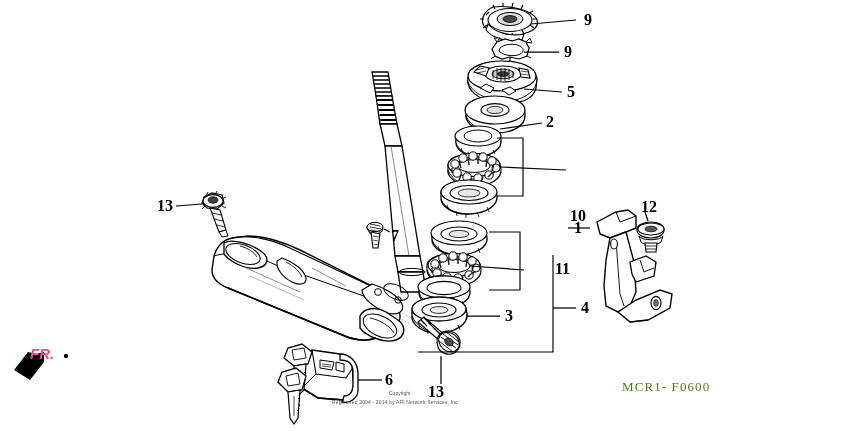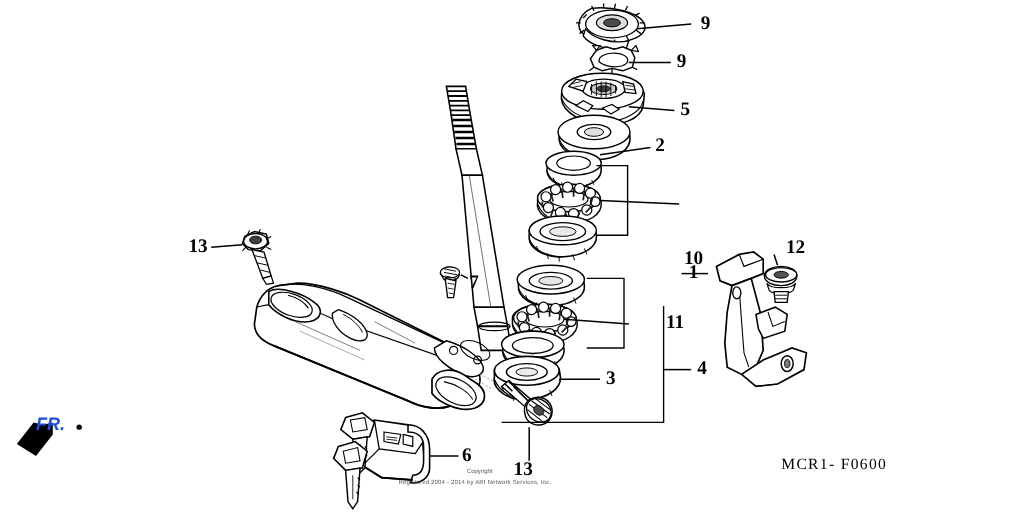--- a/index.html
+++ b/index.html
@@ -31,30 +31,30 @@
     white-space: nowrap;
   }
   .label.big { font-size: 16px; }
   .fr-mark {
     position: absolute;
     left: 30px; top: 345px;
     font-family: "Liberation Sans", sans-serif;
     font-size: 15px;
     font-weight: bold;
     font-style: italic;
-    color: #1d4ed8;
+    color: #ec4899;
     white-space: nowrap;
   }
   .part-code {
     position: absolute;
-    left: 651px; top: 379px;
+    left: 622px; top: 379px;
     font-family: "Liberation Serif", serif;
     font-size: 13px;
     letter-spacing: 1.1px;
-    color: #000000;
+    color: #4d7c0f;
     white-space: nowrap;
   }
   .copy-line1 {
     position: absolute;
     left: 389px; top: 390px;
     font-family: "Liberation Sans", sans-serif;
     font-size: 5px;
     color: #555;
     white-space: nowrap;
   }
@@ -508,21 +508,21 @@
     </g>
   </svg>
 
   <div class="label big" style="left:584px; top:12px;">9</div>
   <div class="label big" style="left:564px; top:44px;">9</div>
   <div class="label big" style="left:567px; top:84px;">5</div>
   <div class="label big" style="left:546px; top:114px;">2</div>
   <div class="label big" style="left:570px; top:161px;margin-top:47px;">10</div>
   <div class="label big" style="left:555px; top:261px;">11</div>
   <div class="label big" style="left:574px; top:220px;">1</div>
-  <div class="label big" style="left:655px; top:199px;">12</div>
+  <div class="label big" style="left:641px; top:199px;">12</div>
   <div class="label big" style="left:581px; top:300px;">4</div>
   <div class="label big" style="left:505px; top:308px;">3</div>
   <div class="label big" style="left:391px; top:228px;">7</div>
   <div class="label big" style="left:385px; top:372px;">6</div>
   <div class="label big" style="left:157px; top:198px;">13</div>
   <div class="label big" style="left:428px; top:384px;">13</div>
 
   <div class="fr-mark">FR.</div>
 
   <div class="part-code">MCR1- F0600</div>

